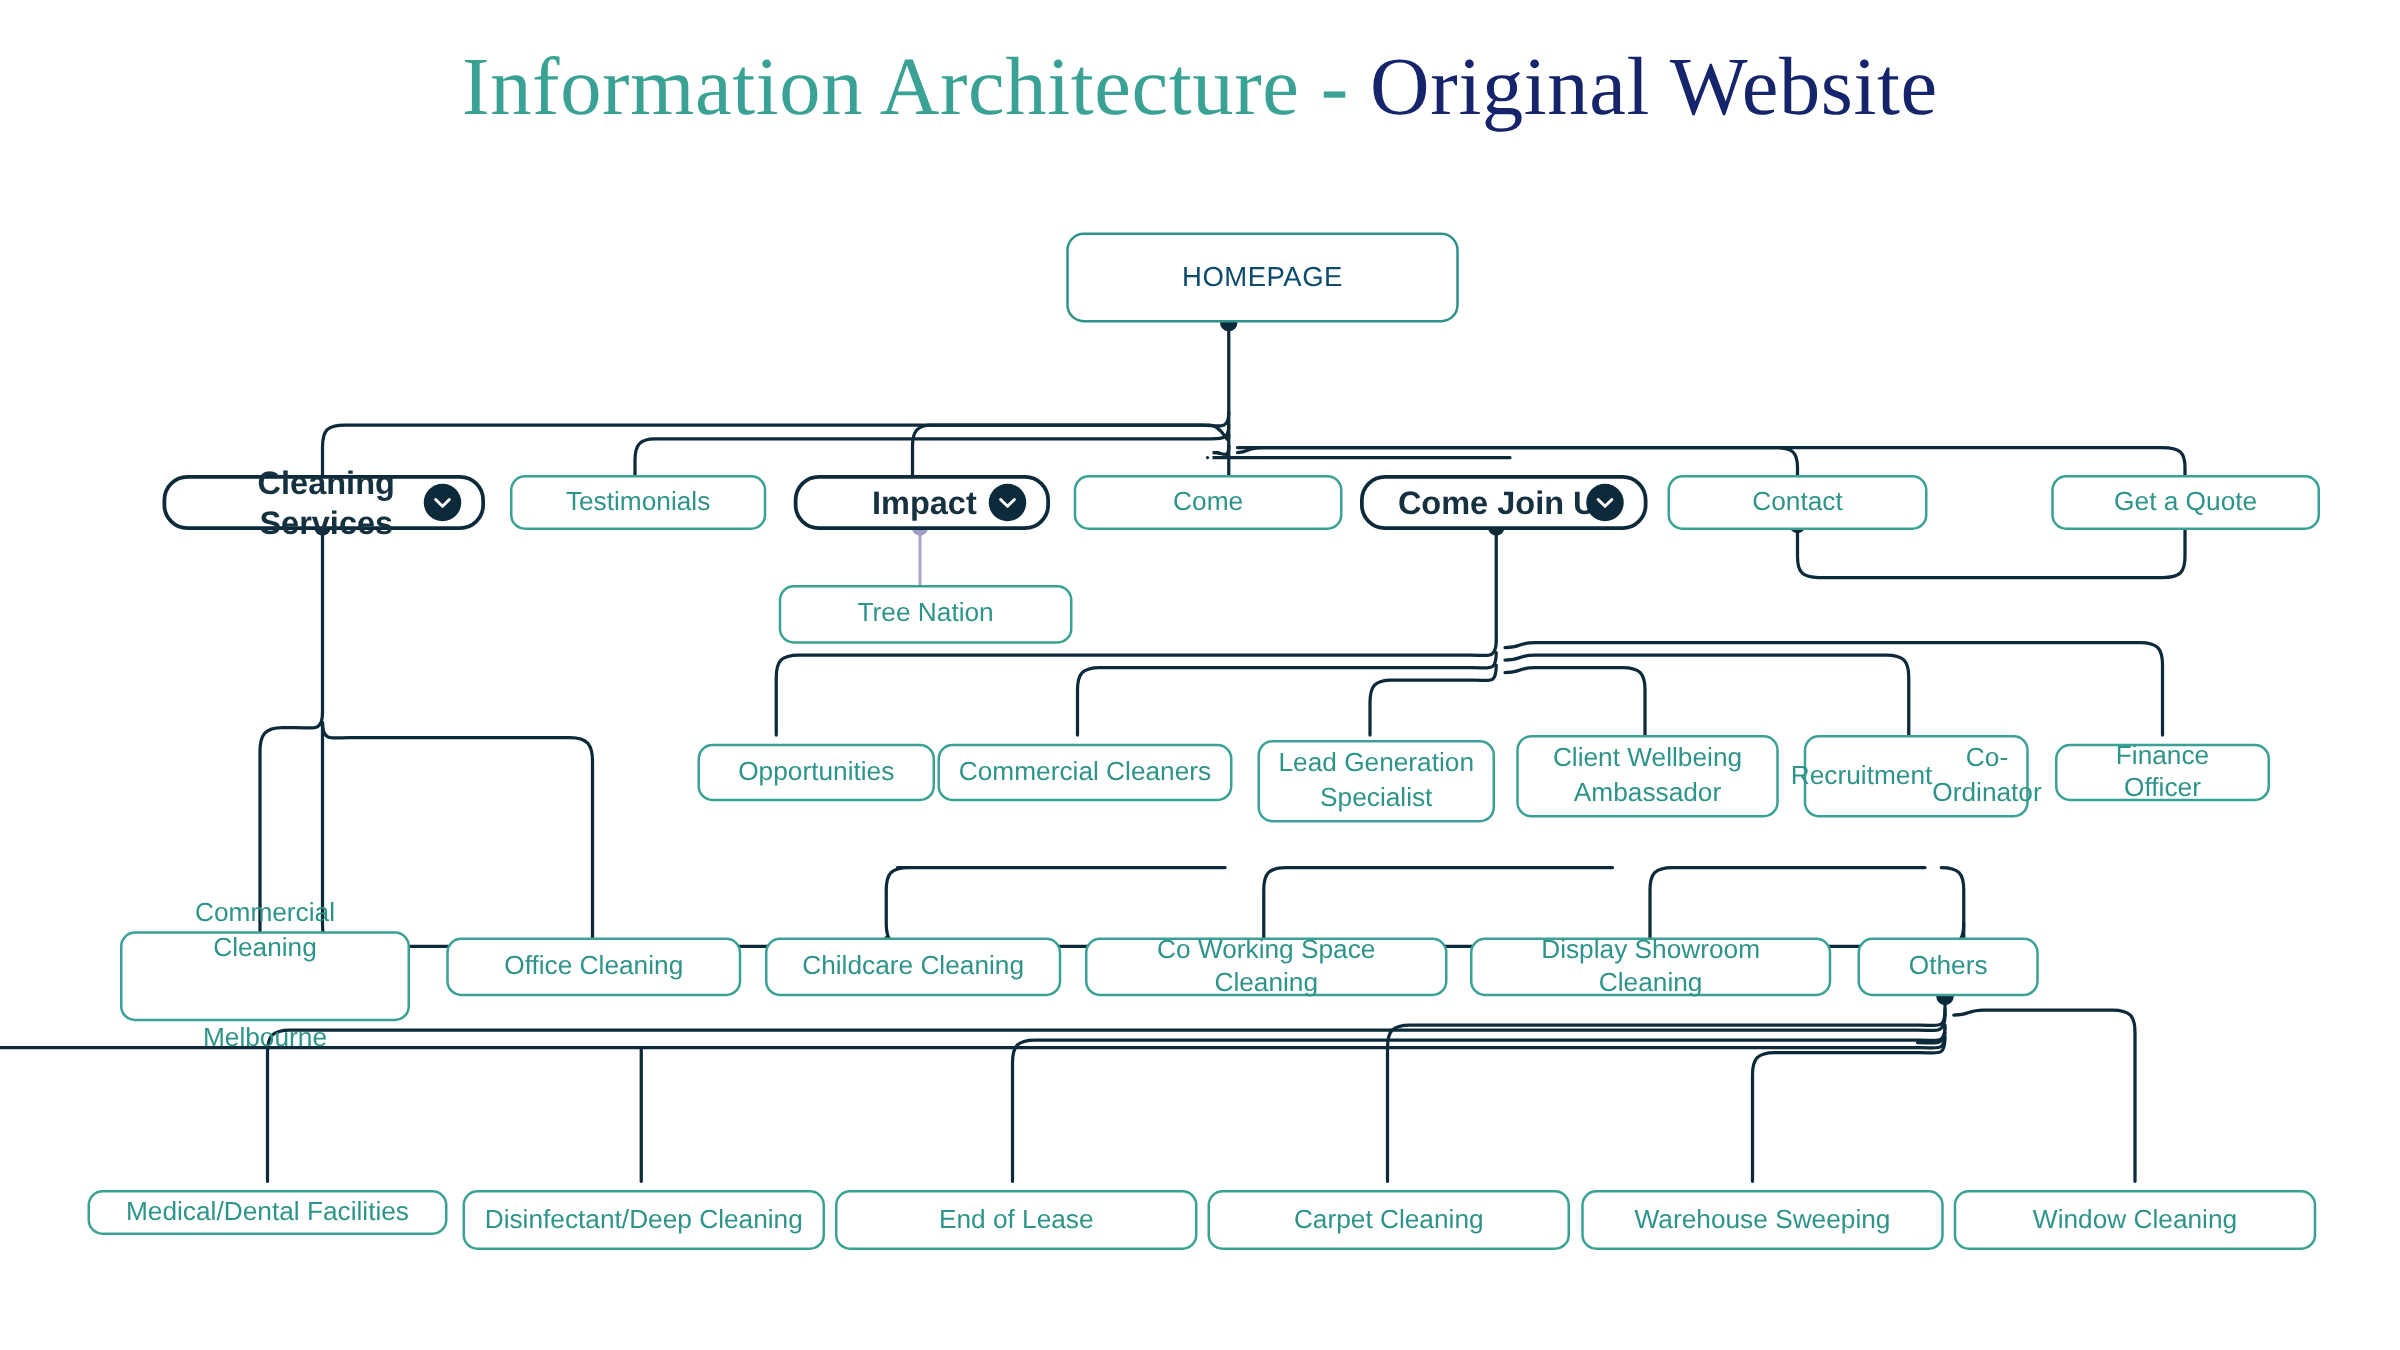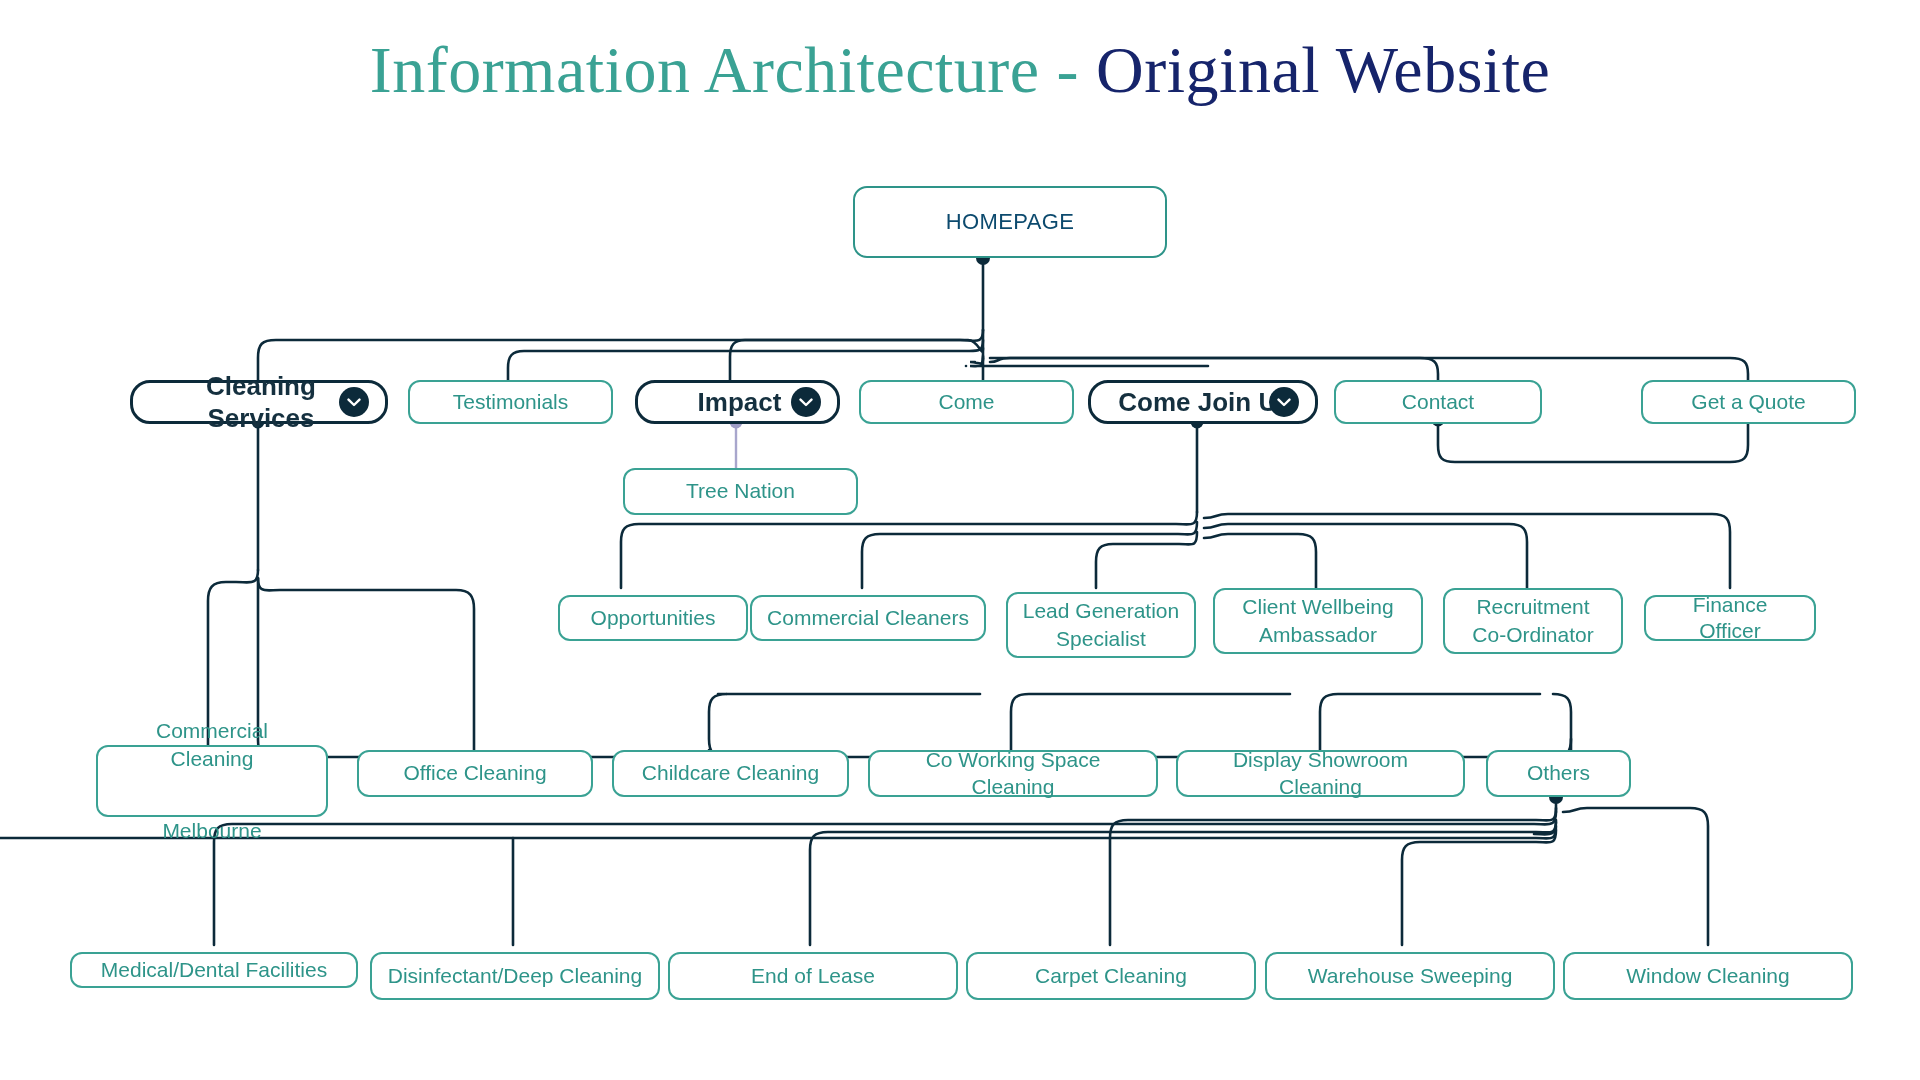--- a/index.html
+++ b/index.html
@@ -229,21 +229,21 @@
   <div class="node two-line" style="left:1006px;top:592px;width:190px;height:66px;flex-direction:column;">
     <span>Lead Generation</span>
     <span>Specialist</span>
   </div>
 
   <div class="node two-line" style="left:1213px;top:588px;width:210px;height:66px;flex-direction:column;">
     <span>Client Wellbeing</span>
     <span>Ambassador</span>
   </div>
 
-  <div class="node two-line" style="left:1443px;top:588px;width:180px;height:66px;flex-direction:column;">
+  <div class="node two-line" style="left:1443px;top:588px;width:180px;height:66px;flex-direction:row;">
     <span>Recruitment</span>
     <span>Co-Ordinator</span>
   </div>
 
   <div class="node" style="left:1644px;top:595px;width:172px;height:46px;">
     <span>Finance Officer</span>
   </div>
 
   <div class="node two-line" style="left:96px;top:745px;width:232px;height:72px;flex-direction:column;gap:45px;">
     <span>Commercial Cleaning</span>

